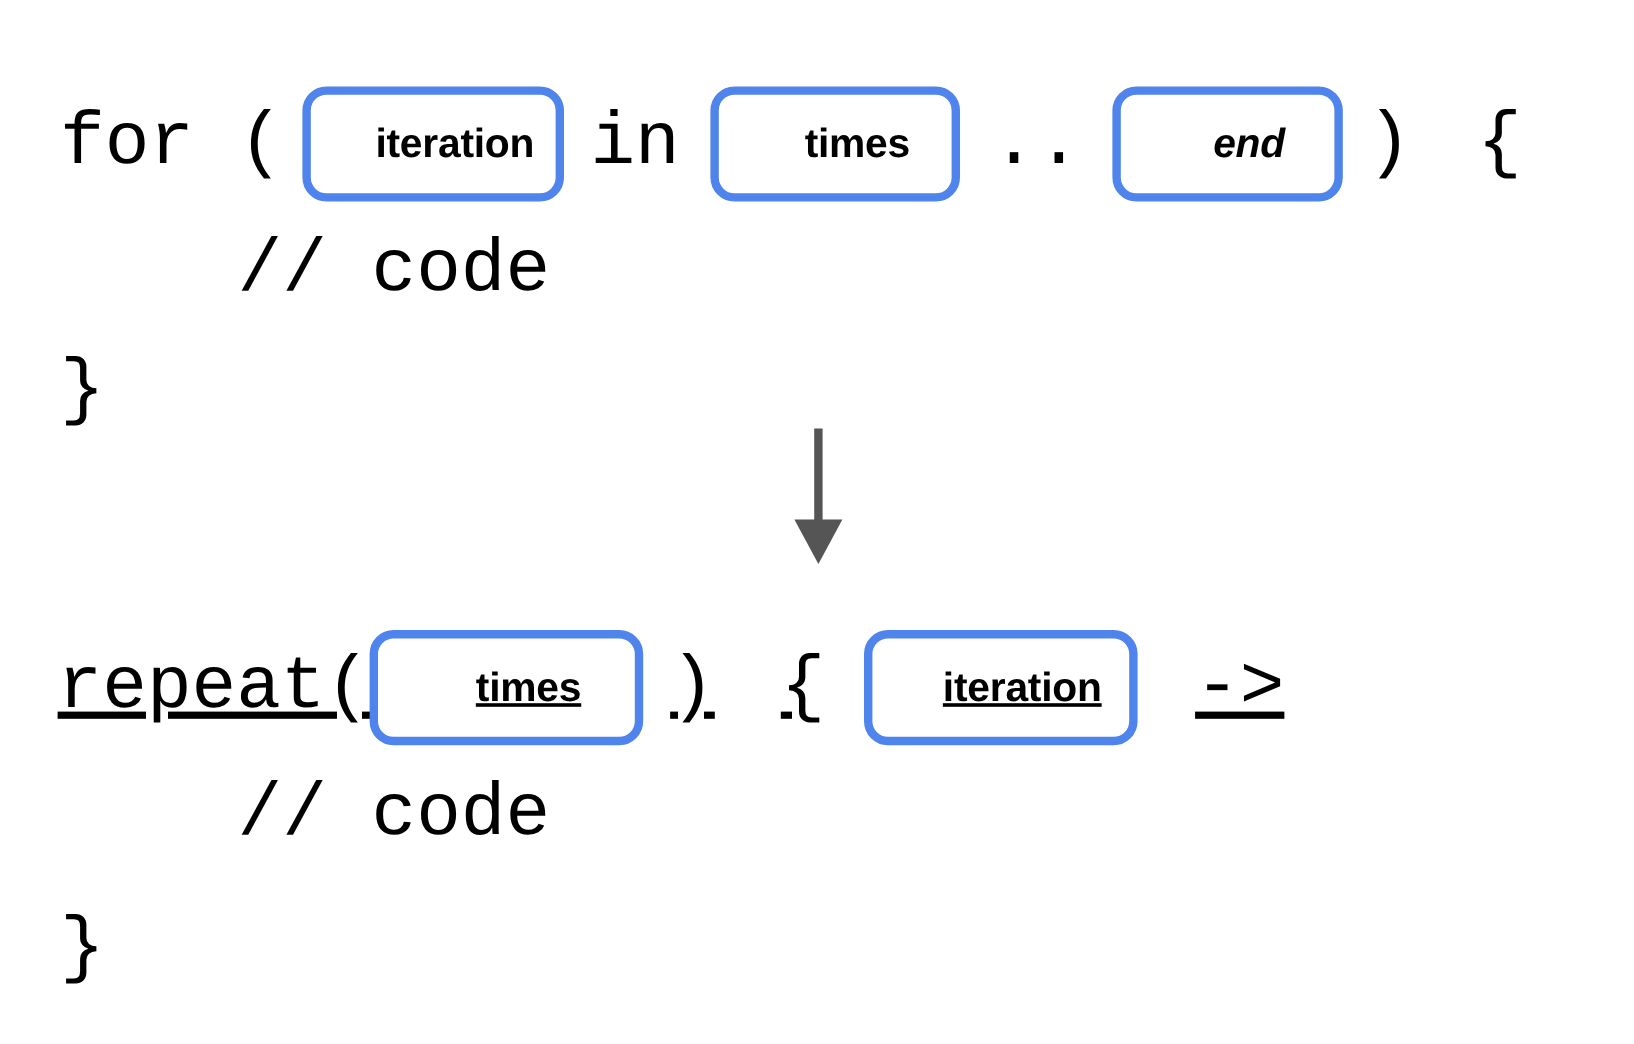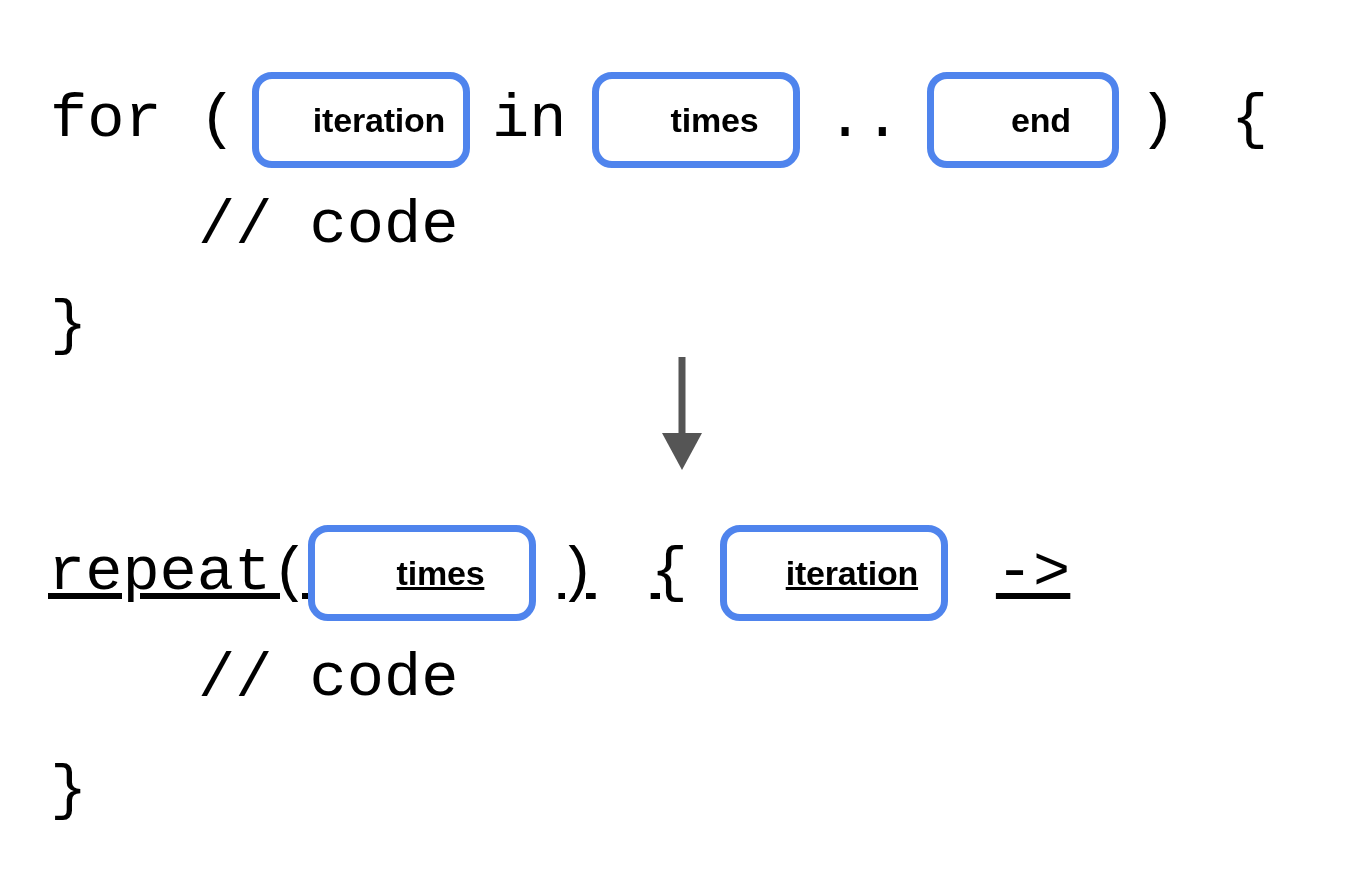--- a/index.html
+++ b/index.html
@@ -58,21 +58,21 @@
     height: 96px;
     padding-left: 36px;
   }
 
   
   #line-for       { left: 50px;  top: 72px; }
   #line-for .slot-iteration { width: 218px; margin: 0 0 0 16px; }
   #line-for .tok-in    { margin-left: 22px; }
   #line-for .slot-start     { width: 208px; margin-left: 26px; }
   #line-for .tok-dotdot{ margin-left: 26px; }
-  #line-for .slot-end       { width: 192px; margin-left: 26px; }
+  #line-for .slot-end       { width: 192px; margin-left: 26px; font-style: italic; }
   #line-for .tok-rparen{ margin-left: 20px; }
   #line-for .tok-lbrace{ margin-left: 55px; }
 
   
   #line-comment-1 { left: 198px; top: 195px; }
 
   
   #line-close-1   { left: 50px;  top: 295px; }
 
   

